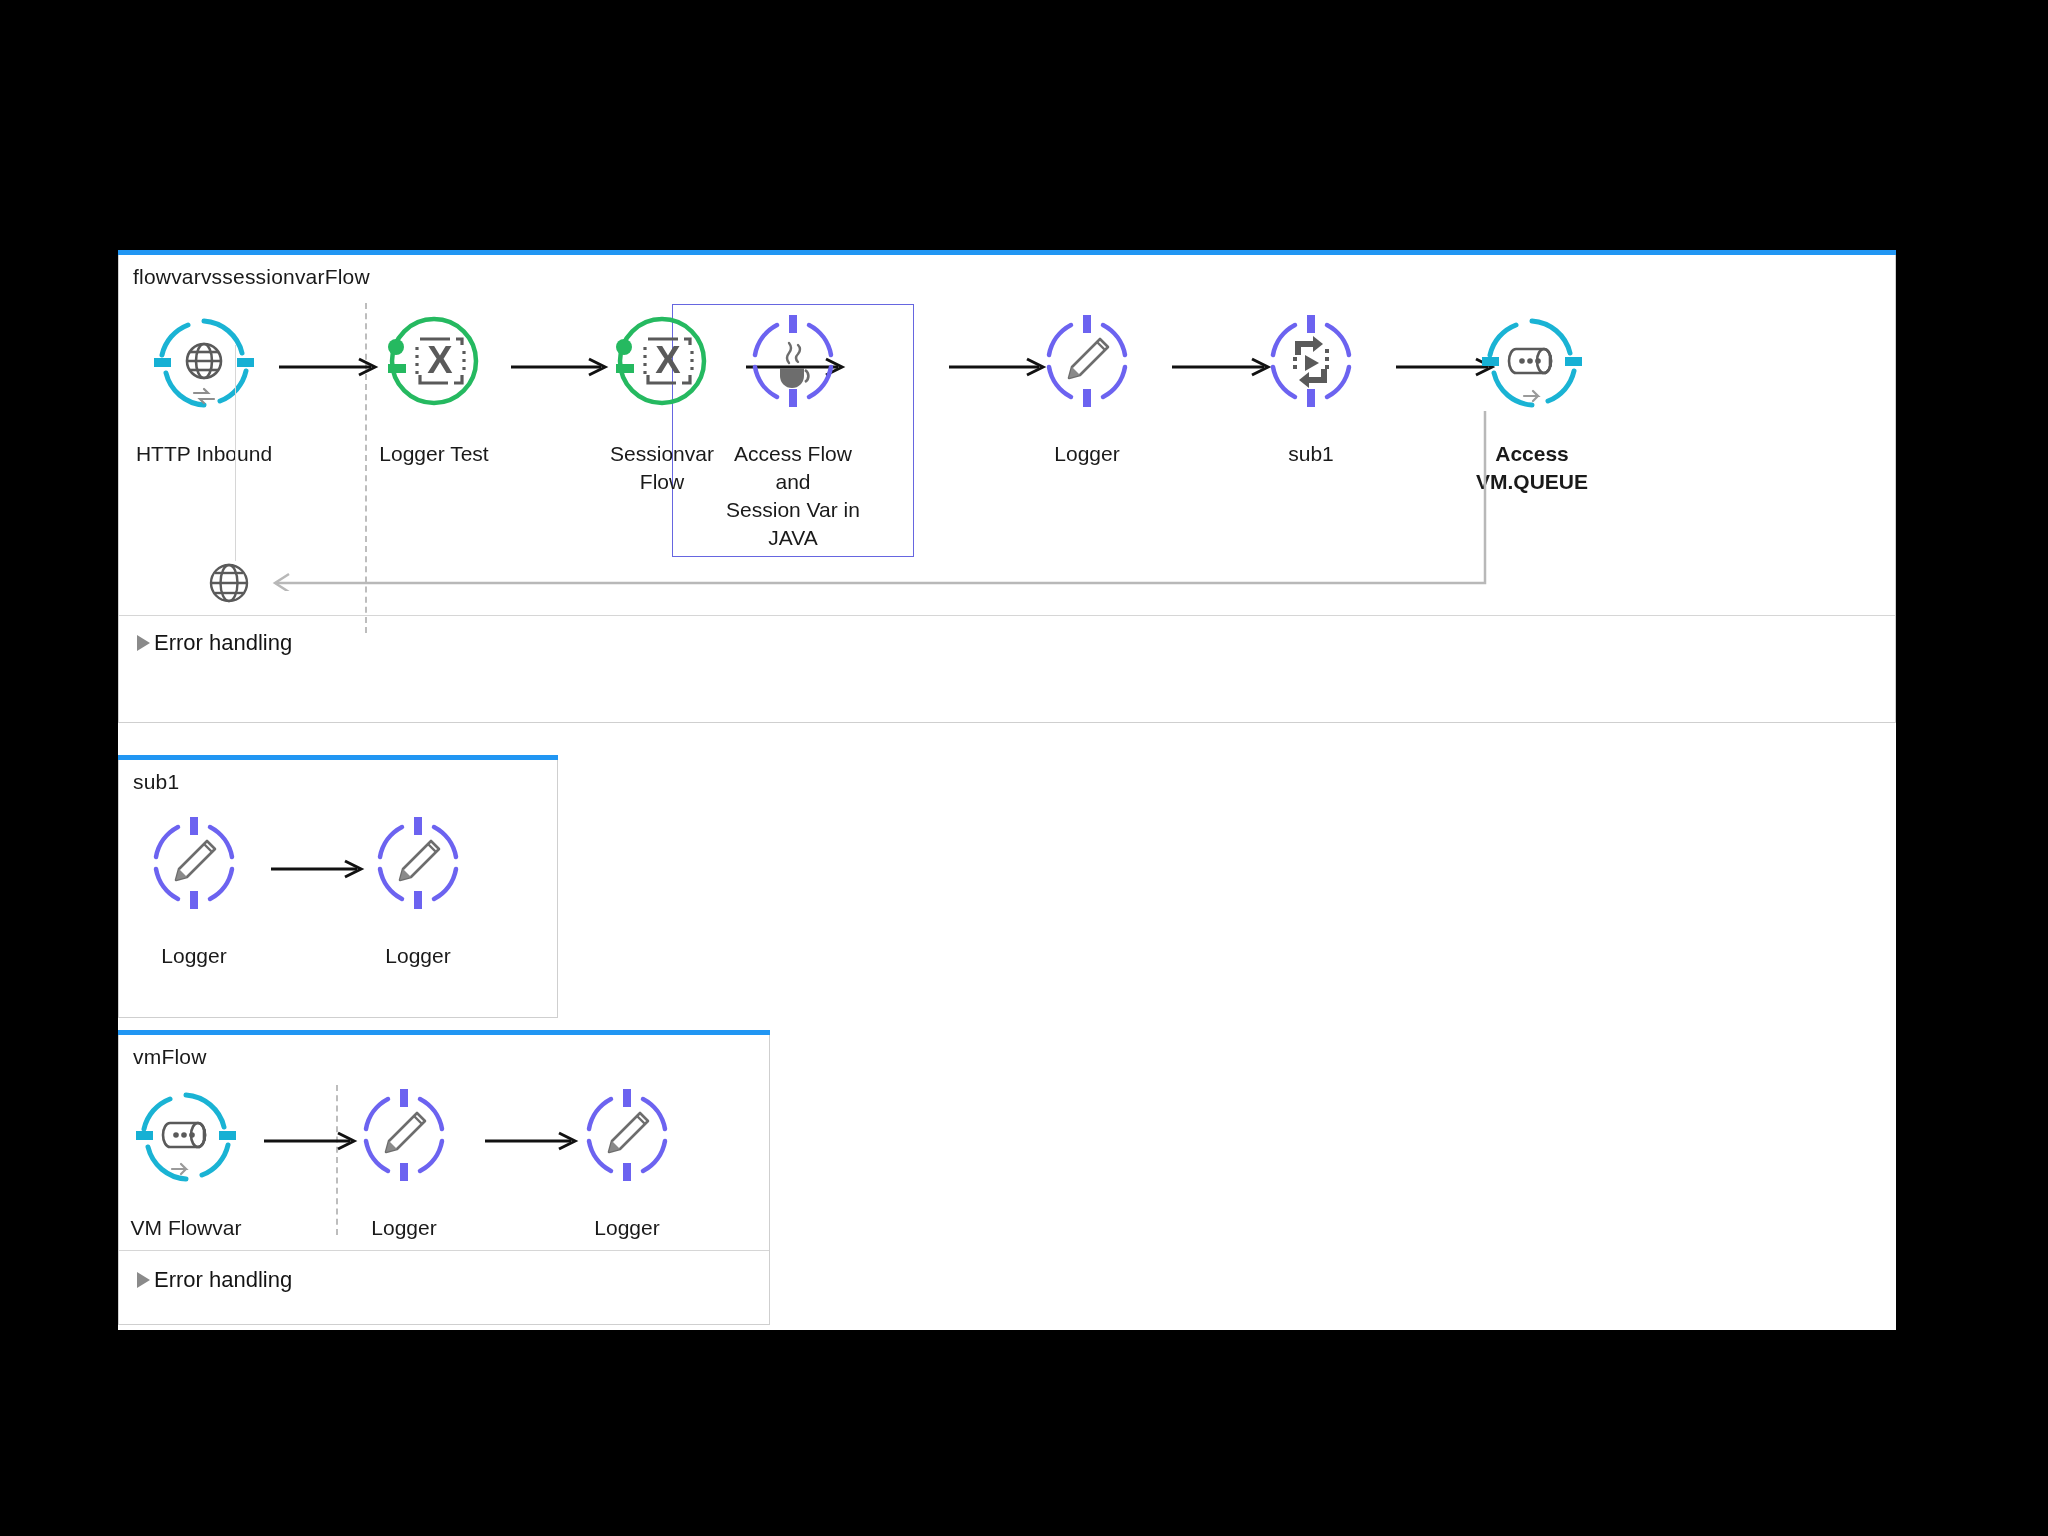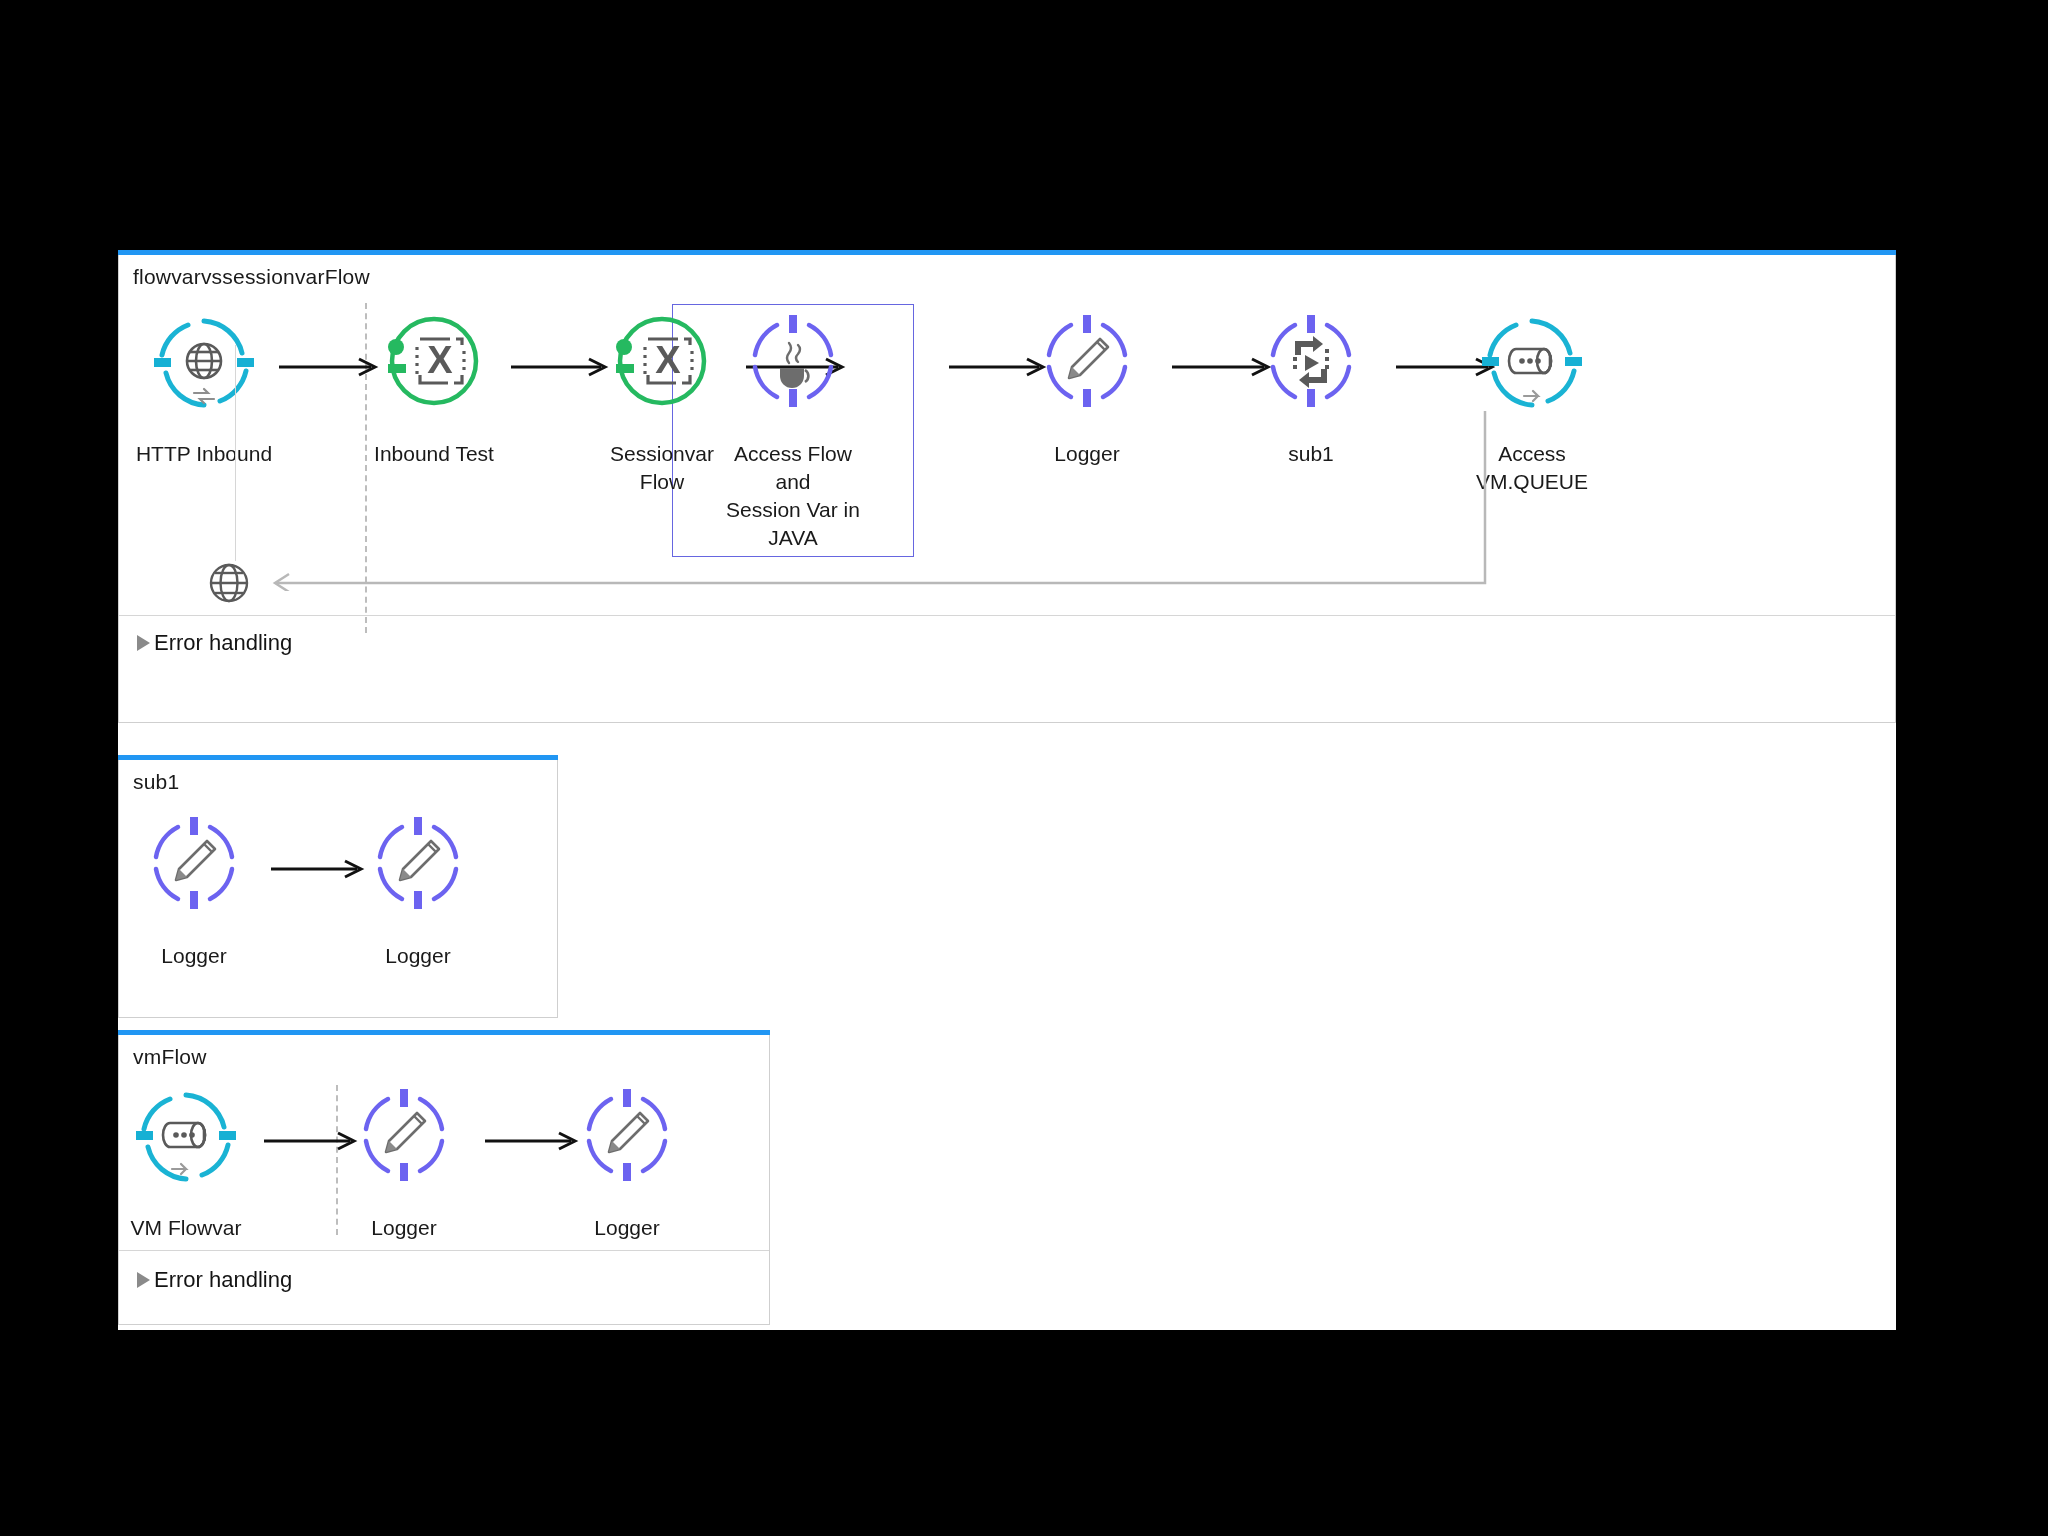--- a/index.html
+++ b/index.html
@@ -184,21 +184,21 @@
               <line x1="33" y1="42" x2="33" y2="45"></line>
               <line x1="33" y1="50" x2="33" y2="53"></line>
               <line x1="33" y1="58" x2="33" y2="61"></line>
               <line x1="80" y1="38" x2="80" y2="41"></line>
               <line x1="80" y1="46" x2="80" y2="49"></line>
               <line x1="80" y1="54" x2="80" y2="57"></line>
             </g>
             <text x="56" y="60" font-family="'Liberation Sans',sans-serif" font-size="38" font-weight="bold" fill="#5a5a5a" text-anchor="middle">X</text>
           </svg>
         </div>
-        <div class="label">Inbound Test</div>
+        <div class="label">Logger Test</div>
       </div>
 
       <div class="arrow" style="left:392px; top:102px;">
         <svg width="100" height="20" viewBox="0 0 100 20">
           <line x1="0" y1="10" x2="90" y2="10" stroke="#111" stroke-width="3"></line>
           <path d="M78 2 L94 10 L78 18" fill="none" stroke="#111" stroke-width="3"></path>
         </svg>
       </div>
 
       <div class="node" style="left:468px; top:58px;">
@@ -310,21 +310,21 @@
         <div class="label">sub1</div>
       </div>
 
       <div class="arrow" style="left:1277px; top:102px;">
         <svg width="102" height="20" viewBox="0 0 102 20">
           <line x1="0" y1="10" x2="92" y2="10" stroke="#111" stroke-width="3"></line>
           <path d="M80 2 L96 10 L80 18" fill="none" stroke="#111" stroke-width="3"></path>
         </svg>
       </div>
 
-      <div class="node" style="left:1338px; top:58px;">
+      <div class="node" style="left:1338px; top:58px;font-weight:bold;">
         <div class="badge">
           <svg viewBox="0 0 100 100">
             <path d="M50 8 A42 42 0 0 1 88 40" fill="none" stroke="#1ab3d4" stroke-width="5" stroke-linecap="round"></path>
             <path d="M92 58 A42 42 0 0 1 66 88" fill="none" stroke="#1ab3d4" stroke-width="5" stroke-linecap="round"></path>
             <path d="M50 92 A42 42 0 0 1 12 60" fill="none" stroke="#1ab3d4" stroke-width="5" stroke-linecap="round"></path>
             <path d="M8 42 A42 42 0 0 1 34 12" fill="none" stroke="#1ab3d4" stroke-width="5" stroke-linecap="round"></path>
             <rect x="-3" y="44" width="20" height="9" fill="#16b0d4"></rect>
             <rect x="83" y="44" width="20" height="9" fill="#16b0d4"></rect>
             <g stroke="#5a5a5a" stroke-width="2.6" fill="none">
               <path d="M34 36 h28 a7 12 0 0 1 0 24 h-28 a7 12 0 0 1 0 -24 z"></path>

